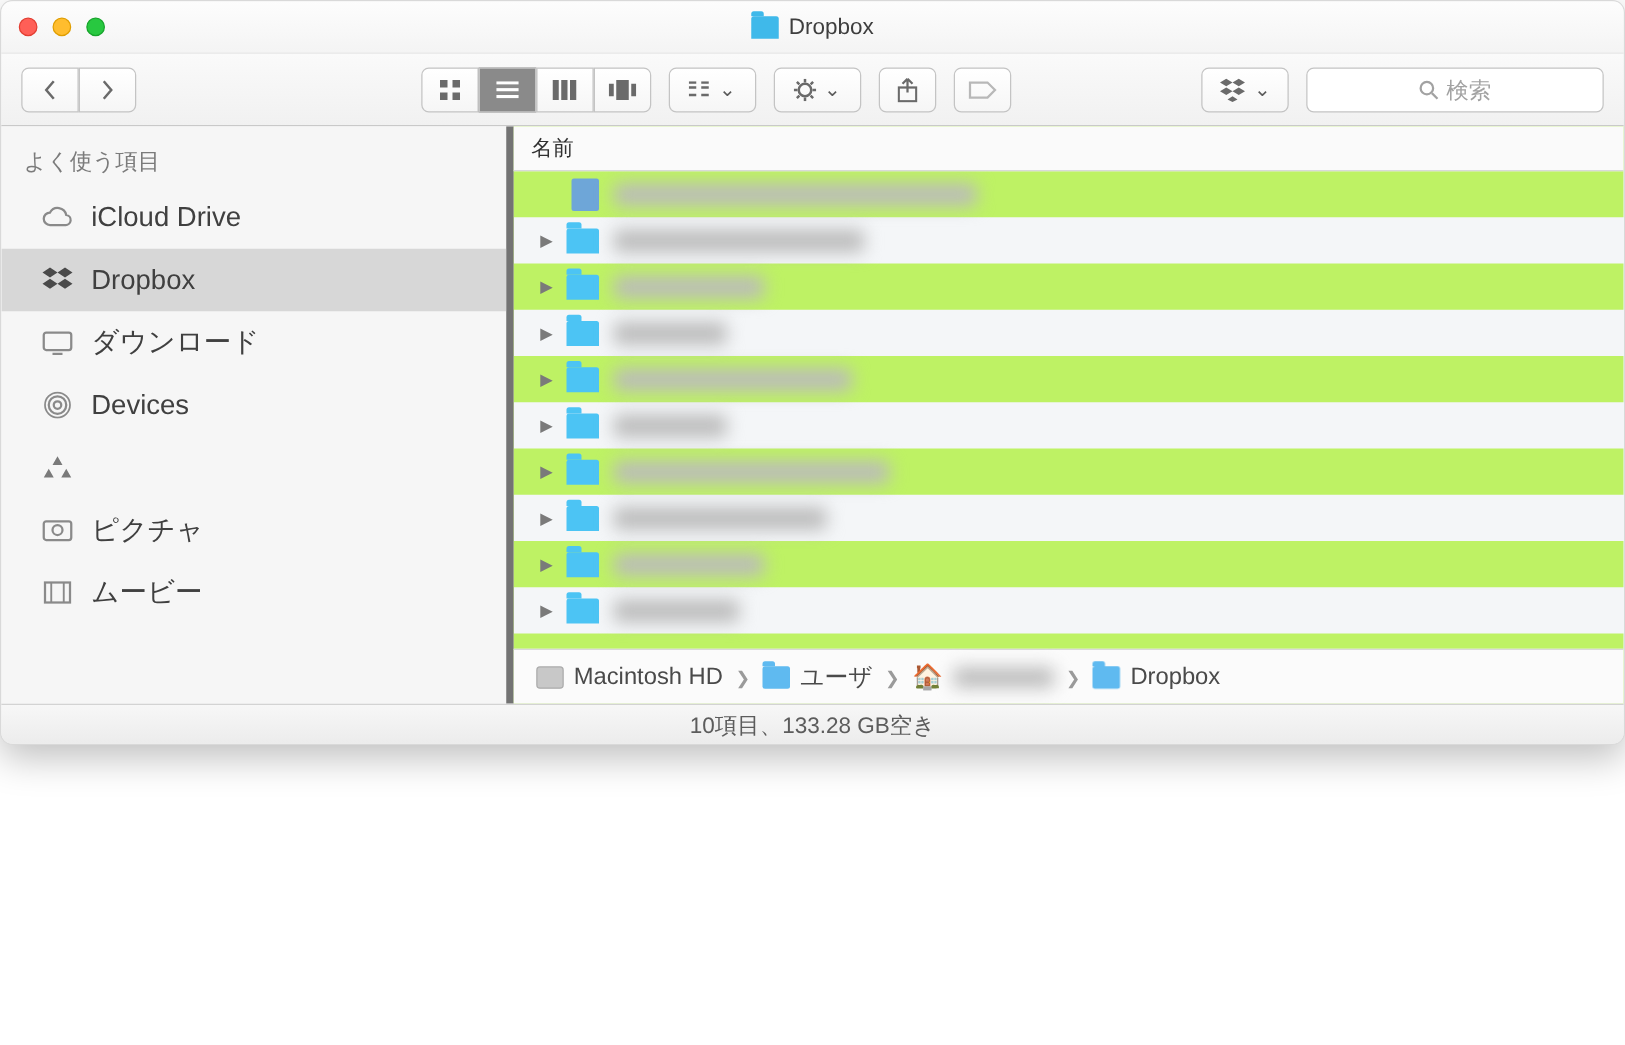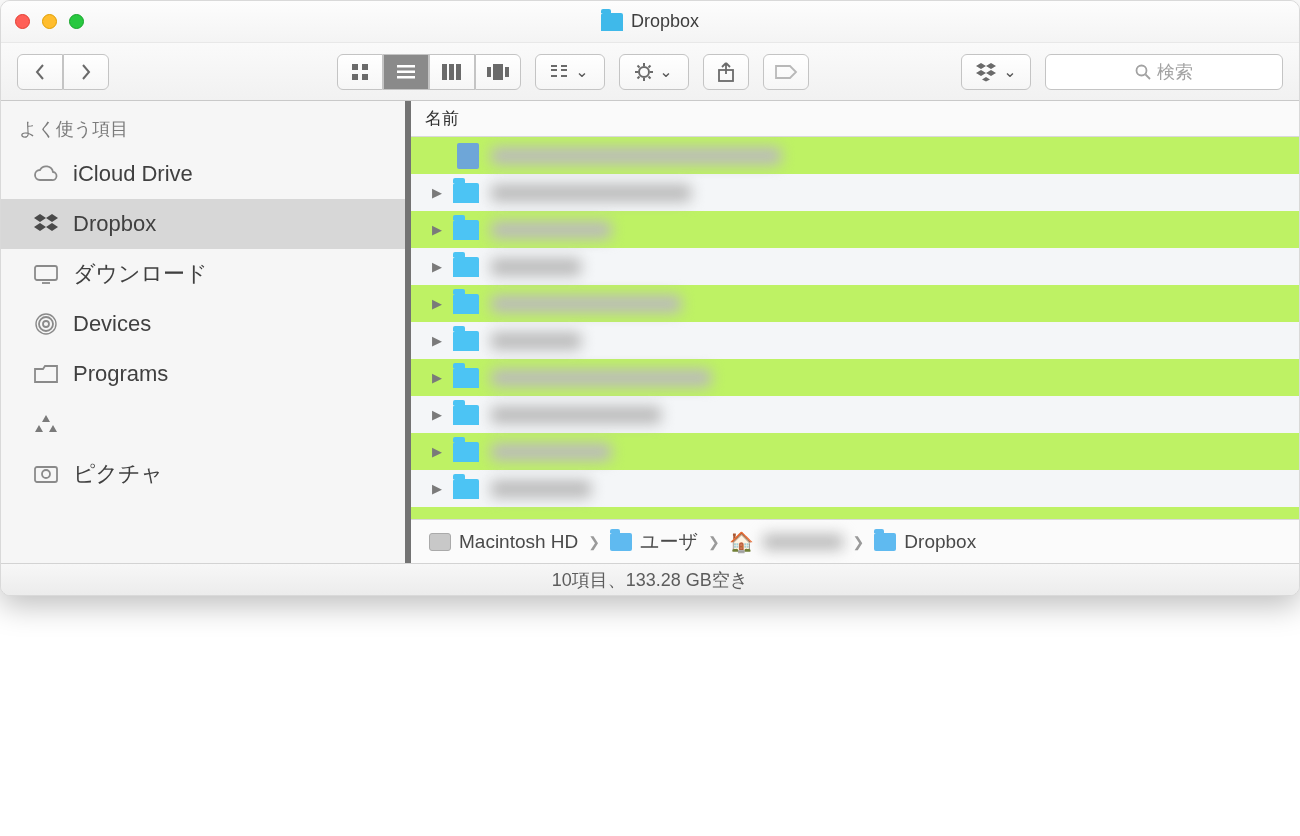--- a/index.html
+++ b/index.html
@@ -258,40 +258,42 @@
                 <circle cx="13" cy="11" r="3" fill="none" stroke="#8a8a8a" stroke-width="1.8"></circle>
                 <circle cx="13" cy="11" r="7" fill="none" stroke="#8a8a8a" stroke-width="1.8"></circle>
                 <circle cx="13" cy="11" r="10" fill="none" stroke="#8a8a8a" stroke-width="1.4"></circle>
               </svg>
             </span>
             <span>Devices</span>
           </div>
           <div class="side-item">
             <span class="icn">
               <svg width="26" height="22" viewBox="0 0 26 22">
-                <path d="M2 6 h8 l2 -3 h12 v16 h-22 z" fill="none" stroke="#8a8a8a" stroke-width="1.8"></path>
-              </svg>
-            </span>
-            <span>Programs</span>
-          </div>
-          <div class="side-item">
-            <span class="icn">
-              <svg width="26" height="22" viewBox="0 0 26 22">
                 <path d="M13 2 l4 7 h-8 z M6 12 l4 7 h-8 z M20 12 l4 7 h-8 z" fill="#7a7a7a"></path>
               </svg>
             </span>
           </div>
           <div class="side-item">
             <span class="icn">
               <svg width="26" height="22" viewBox="0 0 26 22">
                 <rect x="2" y="4" width="22" height="15" rx="2" fill="none" stroke="#8a8a8a" stroke-width="1.8"></rect>
                 <circle cx="13" cy="11" r="4" fill="none" stroke="#8a8a8a" stroke-width="1.8"></circle>
               </svg>
             </span>
             <span>ピクチャ</span>
+          </div>
+          <div class="side-item">
+            <span class="icn">
+              <svg width="26" height="22" viewBox="0 0 26 22">
+                <rect x="3" y="3" width="20" height="16" fill="none" stroke="#8a8a8a" stroke-width="1.8"></rect>
+                <line x1="8" y1="3" x2="8" y2="19" stroke="#8a8a8a" stroke-width="1.5"></line>
+                <line x1="18" y1="3" x2="18" y2="19" stroke="#8a8a8a" stroke-width="1.5"></line>
+              </svg>
+            </span>
+            <span>ムービー</span>
           </div>
         </div>
     </div>
 
     <div class="main">
       <div class="col-header">名前</div>
       <div class="rows" id="rows">
           <div class="row">
             <span class="file-icon"></span>
             <span class="blur" style="width:290px"></span>

